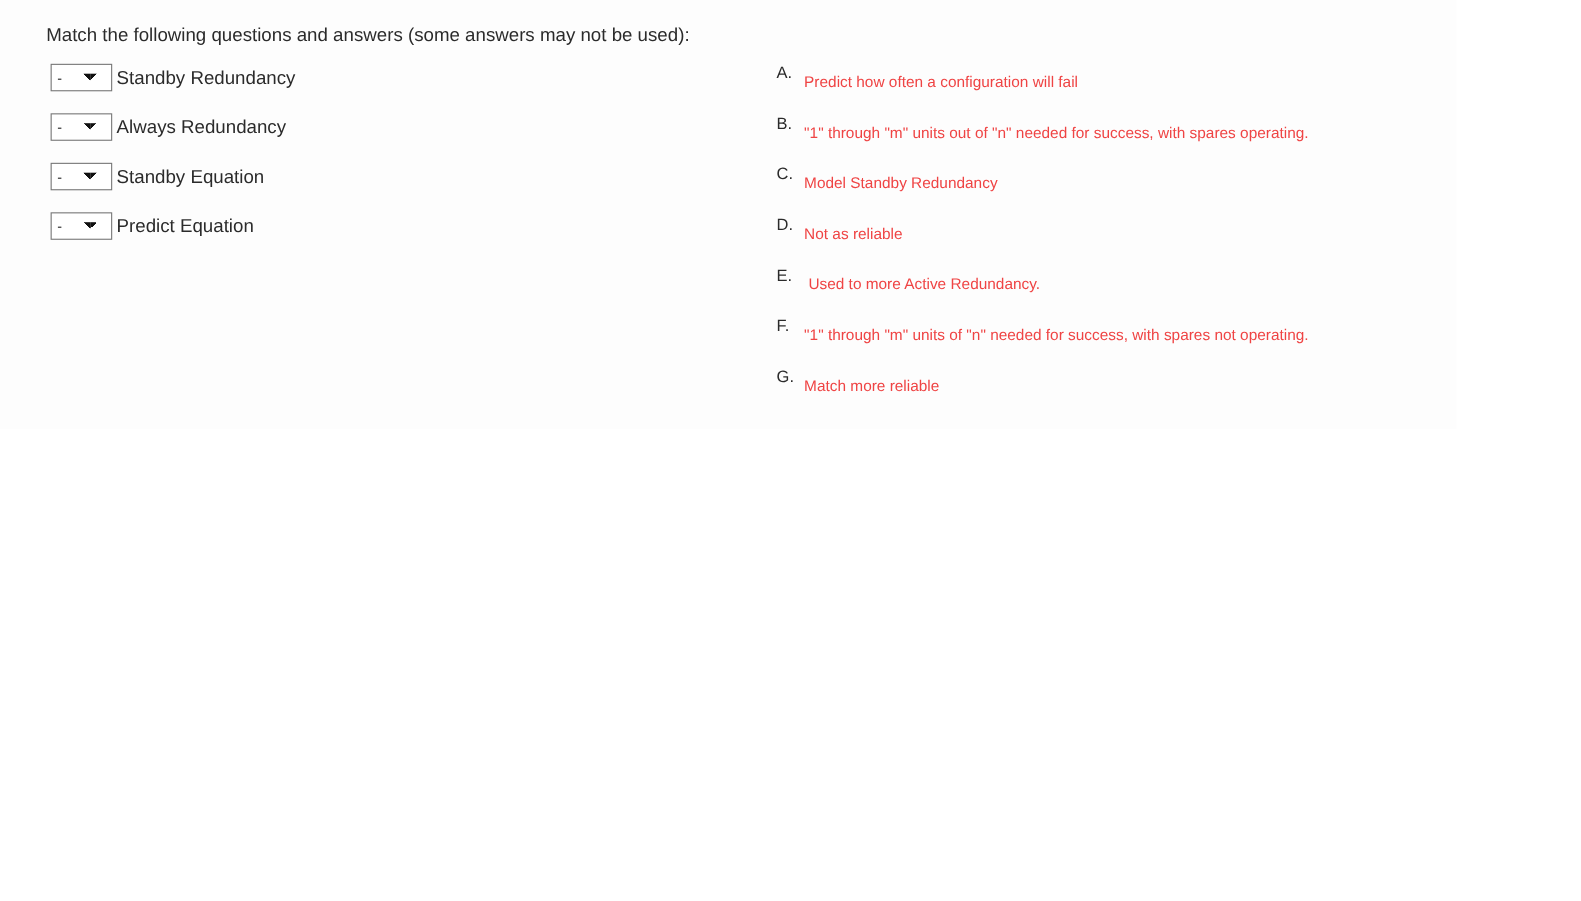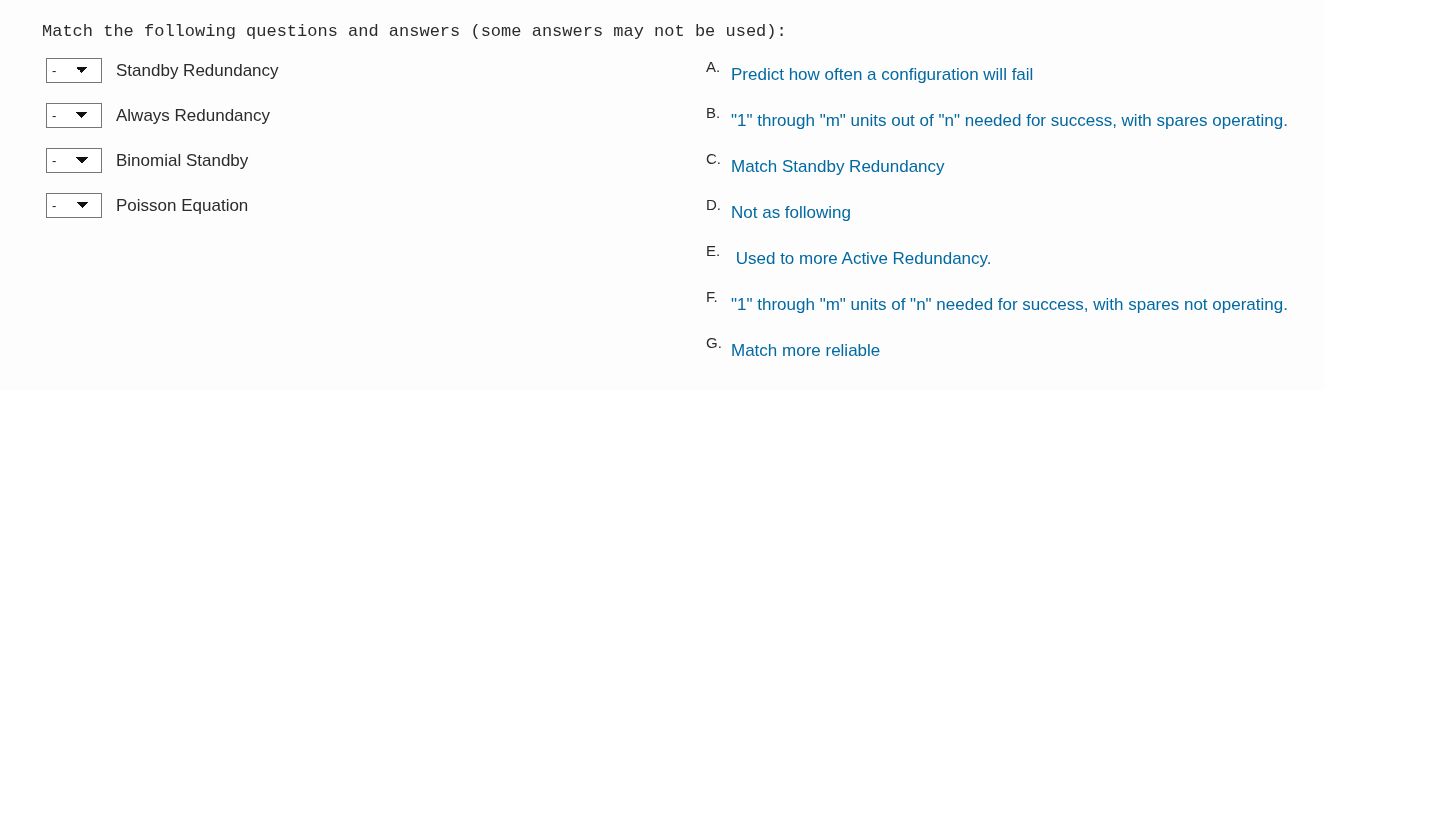--- a/index.html
+++ b/index.html
@@ -34,21 +34,20 @@
   }
 
   .prompt {
     position: absolute;
     left: 42px;
     top: 21px;
     font-size: 17px;
     line-height: 22px;
     color: #2b2b2b;
     white-space: nowrap;
-    font-family: Liberation Mono, monospace;
   }
 
   
   .questions {
     position: absolute;
     left: 46px;
     top: 58px;
     width: 620px;
   }
   .question-row {
@@ -84,21 +83,21 @@
     background-size: 6px 6px, 6px 6px;
     background-repeat: no-repeat;
     line-height: 23px;
   }
 
   .question-label {
     font-size: 17px;
     line-height: 22px;
     color: #2b2b2b;
     white-space: nowrap;
-    margin-left: 14px;
+    margin-left: 4px;
   }
 
   
   .options {
     position: absolute;
     left: 706px;
     top: 58px;
     width: 600px;
   }
   .option-row {
@@ -112,23 +111,23 @@
     flex: 0 0 auto;
     width: 25px;
     font-size: 15px;
     line-height: 15px;
     color: #2b2b2b;
     padding-top: 1px;
   }
 
   .option-text {
     flex: 1 1 auto;
-    font-size: 17px;
+    font-size: 14px;
     line-height: 23px;
-    color: #0369a1;
+    color: #ef4444;
     max-width: 560px;
     white-space: pre-wrap;
     padding-top: 5px;
   }
 </style>
 </head>
 <body>
 
 <div class="content-panel"></div>
 
@@ -149,52 +148,52 @@
       <select class="answer-select">
         <option>-</option>
       </select>
       <span class="question-label">Always Redundancy</span>
     </div>
 
     <div class="question-row">
       <select class="answer-select">
         <option>-</option>
       </select>
-      <span class="question-label">Binomial Standby</span>
-    </div>
-
-    <div class="question-row">
-      <select class="answer-select">
-        <option>-</option>
-      </select>
-      <span class="question-label">Poisson Equation</span>
+      <span class="question-label">Standby Equation</span>
+    </div>
+
+    <div class="question-row">
+      <select class="answer-select">
+        <option>-</option>
+      </select>
+      <span class="question-label">Predict Equation</span>
     </div>
 
   </div>
 
   <div class="options">
 
     <div class="option-row">
       <span class="option-letter">A.</span>
       <span class="option-text">Predict how often a configuration will fail</span>
     </div>
 
     <div class="option-row">
       <span class="option-letter">B.</span>
       <span class="option-text">"1" through "m" units out of "n" needed for success, with spares operating.</span>
     </div>
 
     <div class="option-row">
       <span class="option-letter">C.</span>
-      <span class="option-text">Match Standby Redundancy</span>
+      <span class="option-text">Model Standby Redundancy</span>
     </div>
 
     <div class="option-row">
       <span class="option-letter">D.</span>
-      <span class="option-text">Not as following</span>
+      <span class="option-text">Not as reliable</span>
     </div>
 
     <div class="option-row">
       <span class="option-letter">E.</span>
       <span class="option-text"> Used to more Active Redundancy.</span>
     </div>
 
     <div class="option-row">
       <span class="option-letter">F.</span>
       <span class="option-text">"1" through "m" units of "n" needed for success, with spares not operating.</span>

